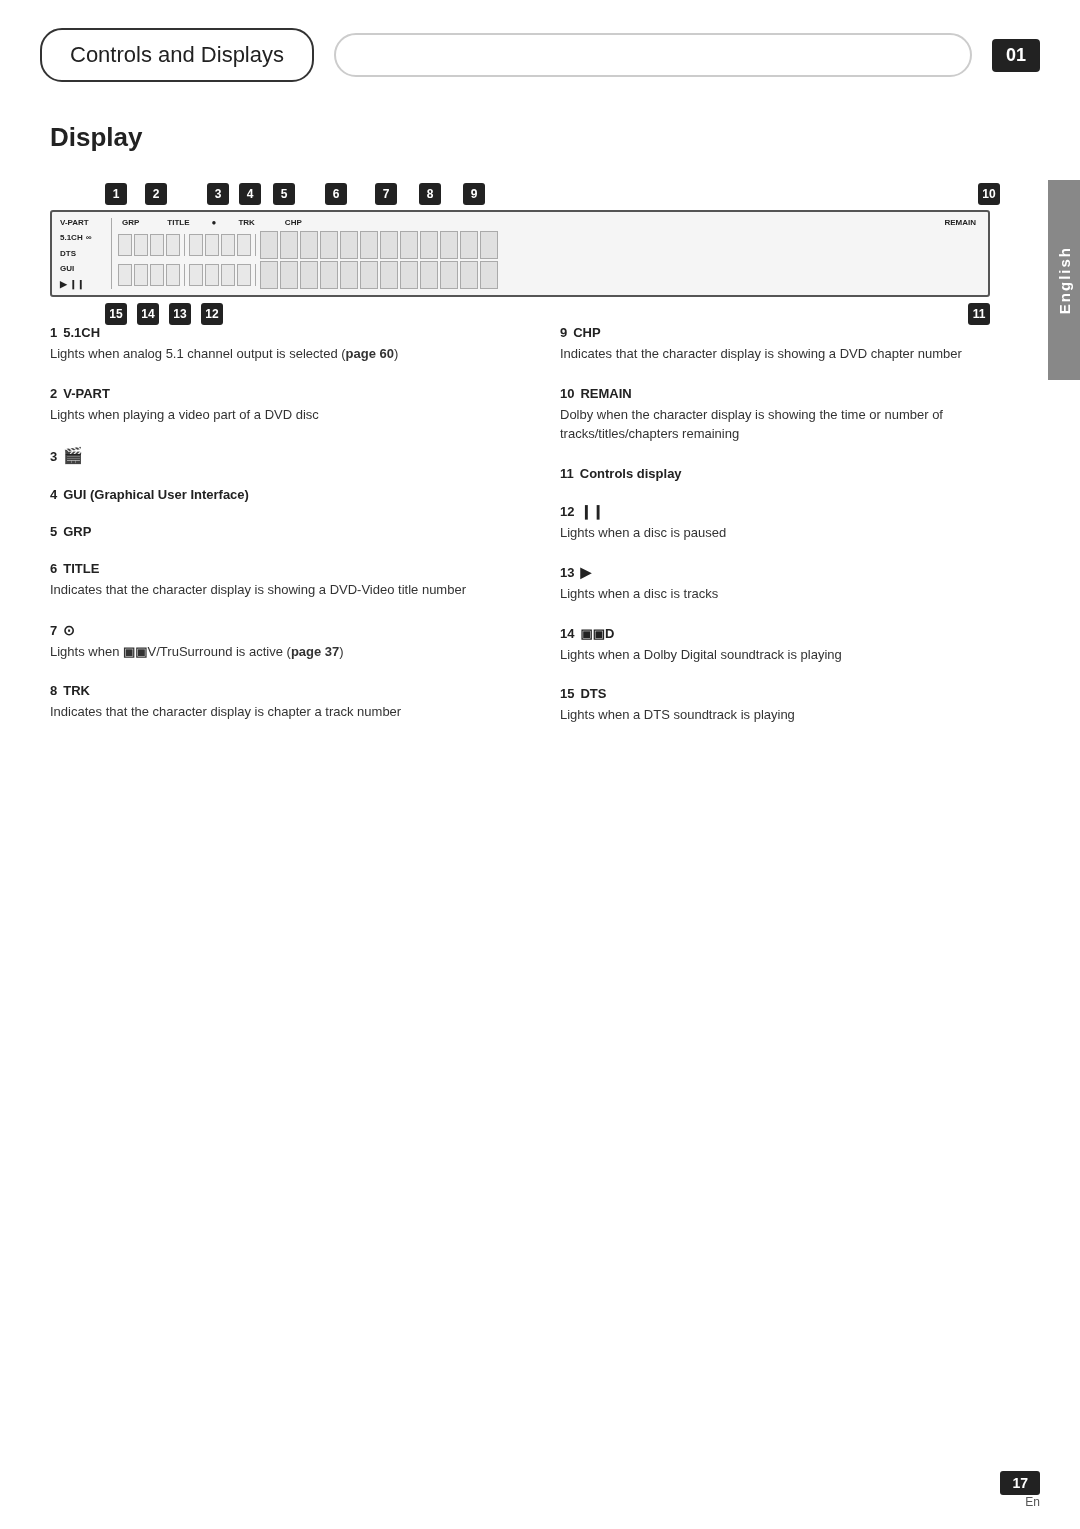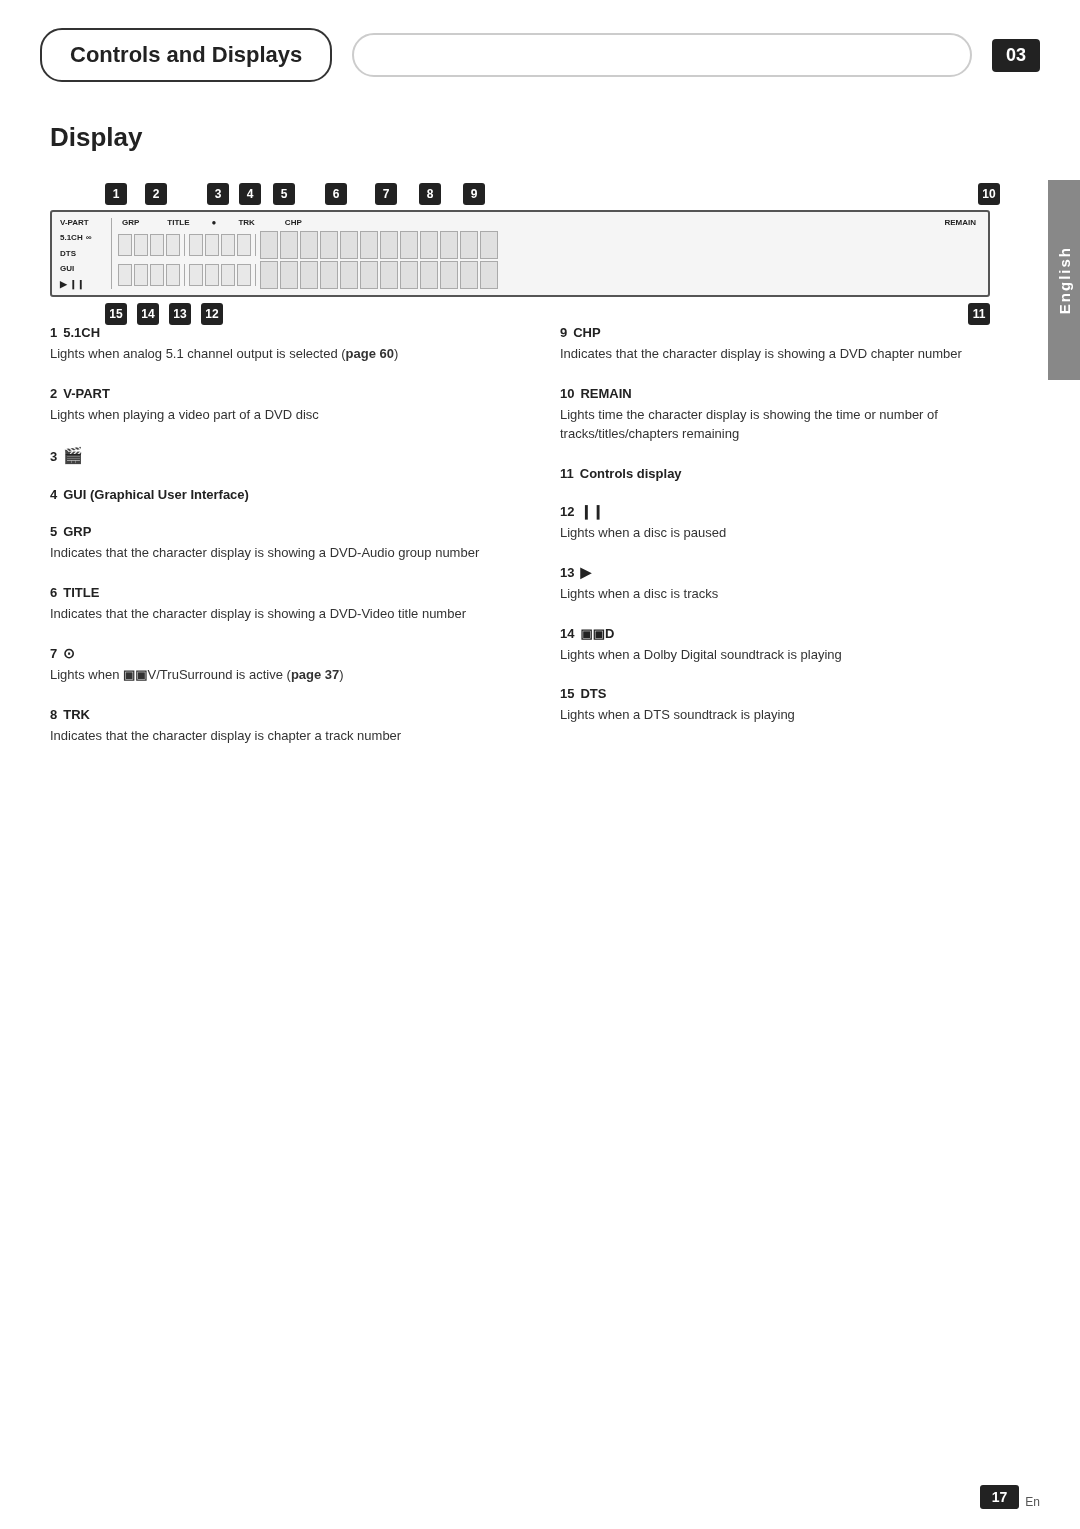--- a/index.html
+++ b/index.html
@@ -19,21 +19,21 @@
       display: flex;
       align-items: center;
       padding: 28px 40px 0 40px;
       gap: 20px;
     }
     .header-title-box {
       border: 2px solid #333;
       border-radius: 22px;
       padding: 12px 28px;
       font-size: 22px;
-      font-weight: bold;
+      font-weight: normal;
       white-space: nowrap;
     }
     .header-empty-box {
       flex: 1;
       border: 2px solid #ccc;
       border-radius: 22px;
       height: 44px;
     }
     .header-number {
       background: #222;
@@ -130,23 +130,23 @@
     .item-body strong {
       font-weight: bold;
     }
 
     
     .page-footer {
       position: absolute;
       bottom: 20px;
       right: 40px;
       display: flex;
-      flex-direction: row;
+      flex-direction: column;
       align-items: flex-end;
-      gap: 6px;
+      gap: 0;
     }
     .page-num-badge {
       background: #222;
       color: #fff;
       font-size: 14px;
       font-weight: bold;
       padding: 4px 12px;
       border-radius: 3px;
     }
     .page-en {
@@ -159,21 +159,21 @@
       position: relative;
       width: 100%;
     }
   </style>
 </head>
 <body>
 
 <div class="header">
   <div class="header-title-box">Controls and Displays</div>
   <div class="header-empty-box"></div>
-  <div class="header-number">03</div>
+  <div class="header-number">01</div>
 </div>
 
 <div class="english-sidebar">
   <span>English</span>
 </div>
 
 <div class="display-section">
   <div class="display-title">Display</div>
 
   <div class="diagram-wrapper">
@@ -368,21 +368,20 @@
         <span class="item-num">4</span>
         <span>GUI  (Graphical User Interface)</span>
       </div>
     </div>
 
     <div class="item">
       <div class="item-heading">
         <span class="item-num">5</span>
         <span>GRP</span>
       </div>
-      <div class="item-body">Indicates that the character display is showing a DVD-Audio group number</div>
     </div>
 
     <div class="item">
       <div class="item-heading">
         <span class="item-num">6</span>
         <span>TITLE</span>
       </div>
       <div class="item-body">Indicates that the character display is showing a DVD-Video title number</div>
     </div>
 
@@ -412,21 +411,21 @@
         <span>CHP</span>
       </div>
       <div class="item-body">Indicates that the character display is showing a DVD chapter number</div>
     </div>
 
     <div class="item">
       <div class="item-heading">
         <span class="item-num">10</span>
         <span>REMAIN</span>
       </div>
-      <div class="item-body">Lights time the character display is showing the time or number of tracks/titles/chapters remaining</div>
+      <div class="item-body">Dolby when the character display is showing the time or number of tracks/titles/chapters remaining</div>
     </div>
 
     <div class="item">
       <div class="item-heading">
         <span class="item-num">11</span>
         <span>Controls display</span>
       </div>
     </div>
 
     <div class="item">

